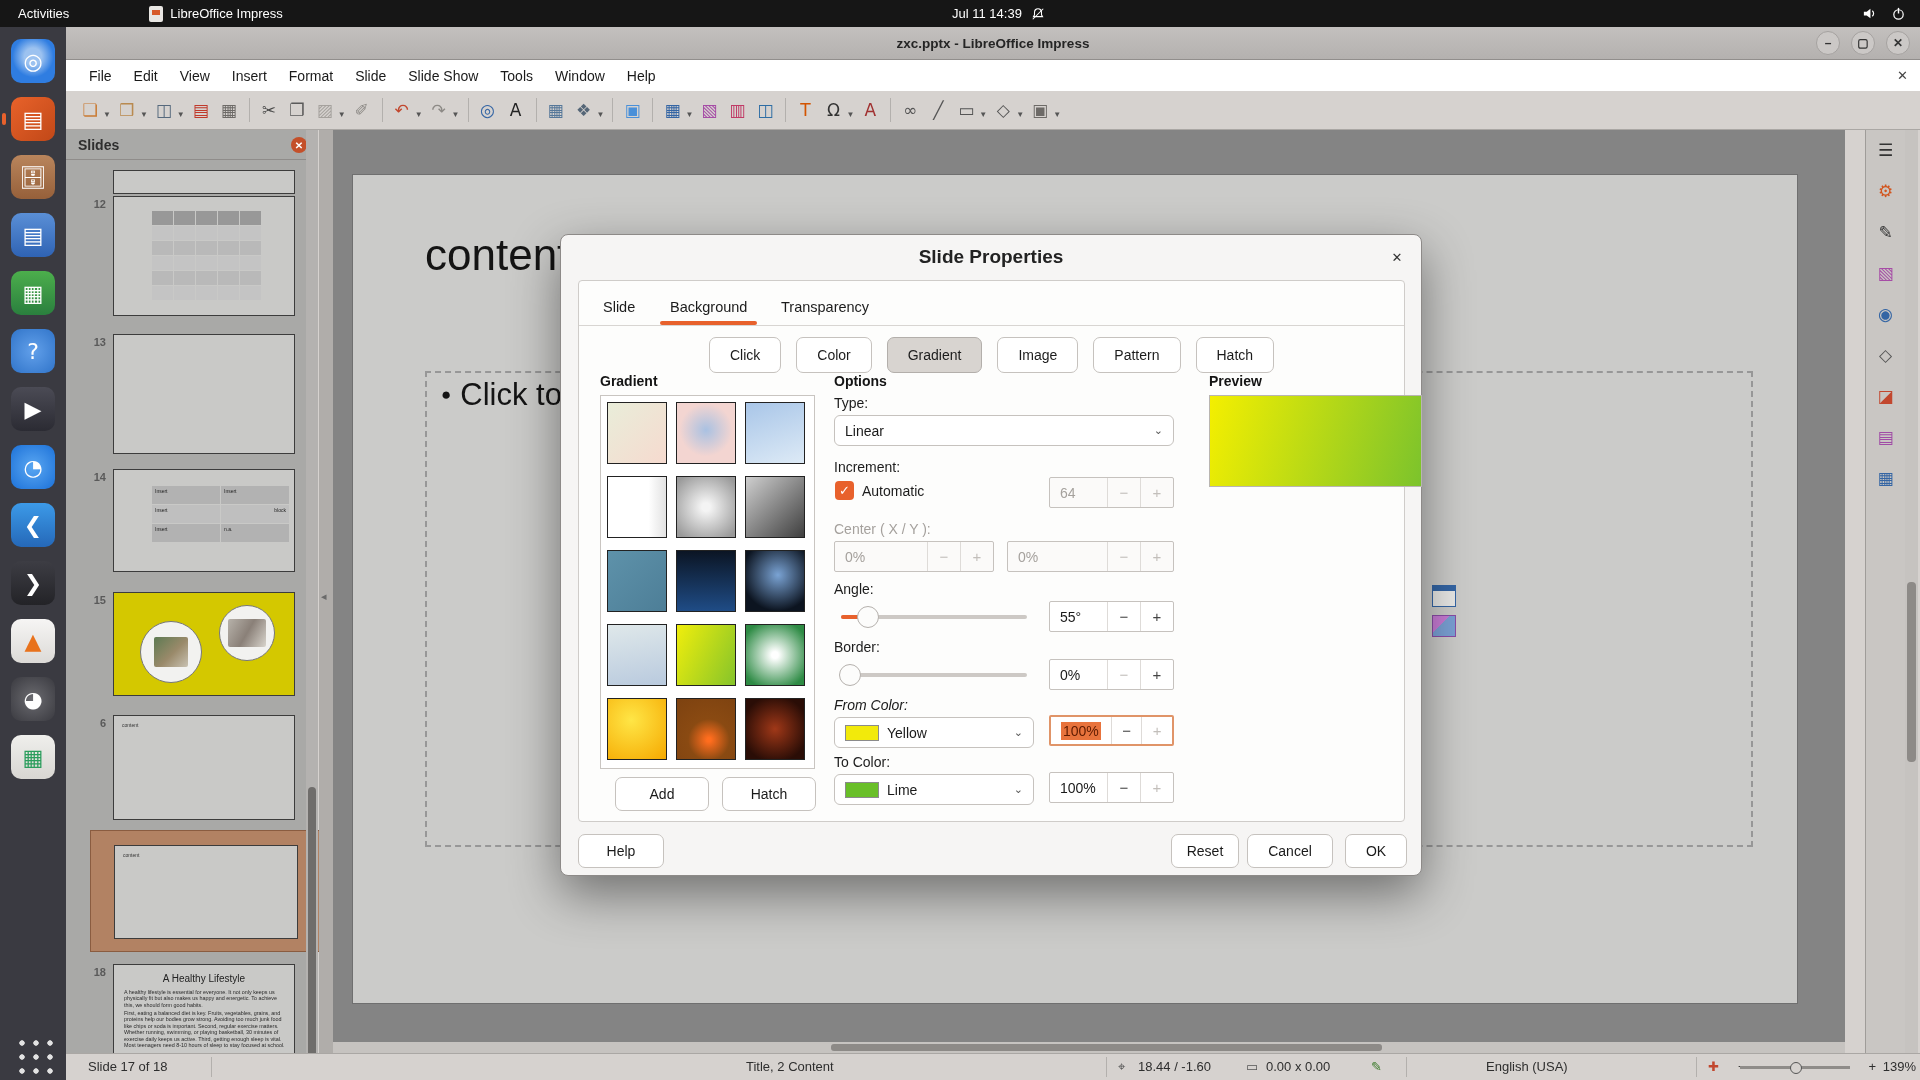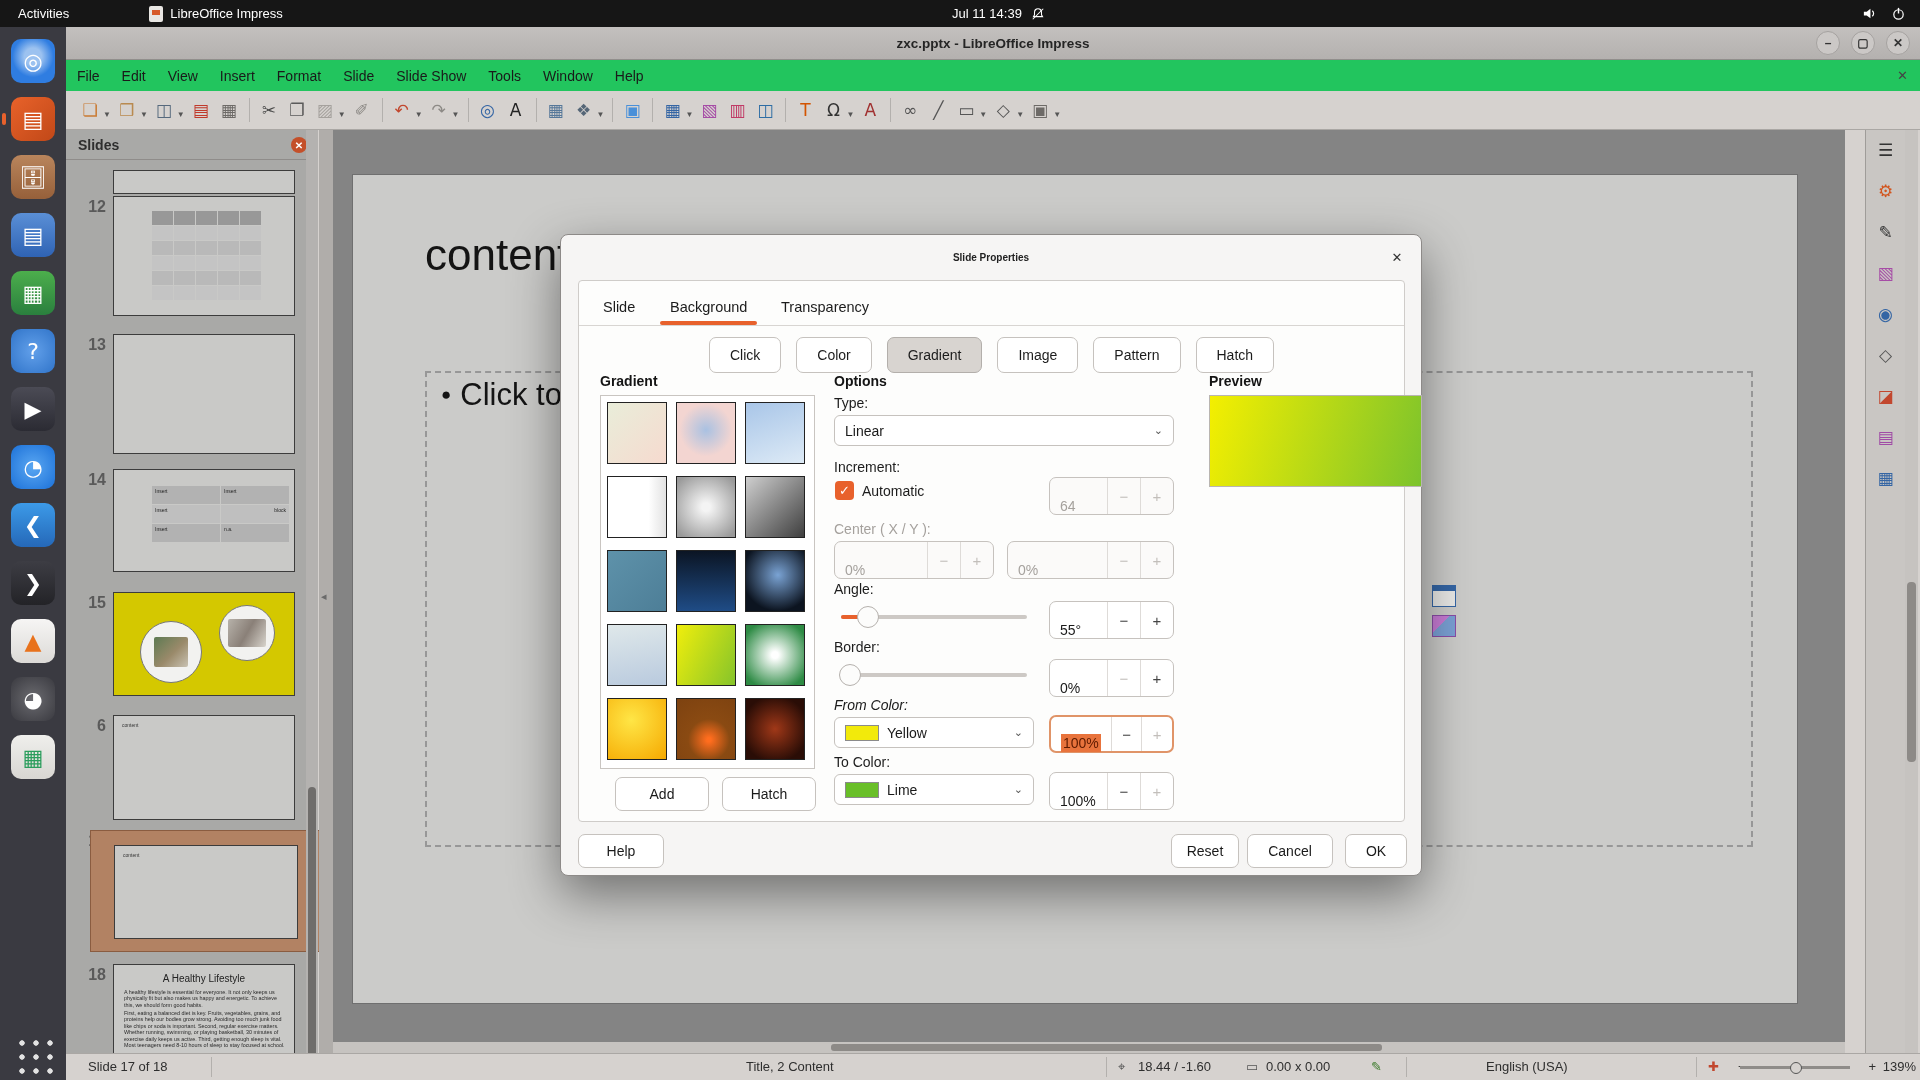--- a/index.html
+++ b/index.html
@@ -27,40 +27,40 @@
     background-image:radial-gradient(circle,#e3e3e3 2.4px,transparent 3px);
     background-size:14px 14px;background-position:2px 2px;}
   
   #appwin{position:absolute;left:66px;top:27px;width:1854px;height:1053px;background:#d6d2cf;}
   #titlebar{position:absolute;left:0;top:0;width:100%;height:33px;
     background:linear-gradient(#c3c0be,#b4b1af);display:flex;align-items:center;justify-content:center;
     font-weight:bold;font-size:13.5px;color:#252525;border-bottom:1px solid #918e8c;box-sizing:border-box;}
   .winbtns{position:absolute;right:10px;top:4px;display:flex;gap:11px;}
   .winbtn{width:24px;height:24px;border-radius:50%;background:#cbc8c6;border:1px solid #a5a2a0;
     display:flex;align-items:center;justify-content:center;font-size:12px;color:#333;box-sizing:border-box;}
-  #menubar{position:absolute;left:0;top:33px;width:100%;height:31px;background:#22c55e;
-    display:flex;align-items:center;font-size:14px;box-sizing:border-box;}
+  #menubar{position:absolute;left:0;top:33px;width:100%;height:31px;background:#ffffff;
+    display:flex;align-items:center;font-size:14px;padding-left:12px;box-sizing:border-box;}
   #menubar .mitem{padding:5px 11px;}
   #menubar .docclose{position:absolute;right:12px;font-size:13px;color:#444;}
   #toolbar{position:absolute;left:0;top:64px;width:100%;height:39px;background:#d6d2cf;
     border-bottom:1px solid #aaa7a4;display:flex;align-items:center;padding-left:12px;box-sizing:border-box;}
   .tbi{display:flex;align-items:flex-end;margin-right:4px;}
   .tbi .g{width:24px;height:24px;display:flex;align-items:center;justify-content:center;
     font-size:17px;font-family:"DejaVu Sans",sans-serif;}
   .tbi .dd{font-size:8px;color:#555;margin-left:1px;margin-bottom:3px;}
   .tbsep{width:1px;height:24px;background:#b3b0ad;margin:0 7px 0 4px;}
   
   #slidespanel{position:absolute;left:0;top:103px;width:252px;height:941px;background:#a9a9a7;
     border-right:1px solid #8f8c8a;box-sizing:border-box;}
   #panelhead{position:absolute;left:0;top:0;width:100%;height:30px;border-bottom:1px solid #8f8c8a;
     font-size:14px;font-weight:bold;color:#2e2e2e;display:flex;align-items:center;padding:0 12px;box-sizing:border-box;}
   #panelclose{position:absolute;right:10px;top:7px;width:16px;height:16px;border-radius:50%;background:#c4502a;
     color:#fff;font-size:10px;display:flex;align-items:center;justify-content:center;}
   .slideitem{position:absolute;left:0;width:100%;}
-  .snum{position:absolute;left:10px;top:2px;font-size:16px;font-weight:bold;color:#5a5a5a;width:30px;text-align:right;}
+  .snum{position:absolute;left:10px;top:2px;font-size:11px;font-weight:bold;color:#5a5a5a;width:30px;text-align:right;}
   .sthumb{position:absolute;left:47px;width:182px;background:#c9c9c7;border:1px solid #3c3c3c;box-sizing:border-box;overflow:hidden;}
   .sel-wrap{position:absolute;left:24px;width:230px;background:#b28263;border:1px solid #8a5c40;box-sizing:border-box;}
   .sel-wrap .sthumb{left:23px;top:14px;}
   .tinytxt{position:absolute;left:8px;top:6px;font-size:5px;color:#333;}
   
   #s12grid{position:absolute;left:38px;top:14px;display:grid;grid-template-columns:repeat(5,21px);grid-auto-rows:14px;gap:1px;}
   #s12grid div{background:#b9b9b9;}
   #s12grid div.hdr{background:#989898;}
   #s12grid div.alt{background:#c4c4c4;}
   
@@ -100,21 +100,21 @@
   #statusbar{position:absolute;left:0;bottom:0;width:100%;height:27px;background:#d6d2cf;border-top:1px solid #aaa7a4;
     font-size:13px;color:#2e2e2e;box-sizing:border-box;}
   #statusbar span{position:absolute;top:5px;white-space:nowrap;}
   .ssep{position:absolute;top:3px;width:1px;height:20px;background:#b3b0ad;}
   #zslider{position:absolute;right:70px;top:12px;width:110px;height:3px;background:#8f8c89;}
   #zslider .kn{position:absolute;left:50px;top:-4px;width:10px;height:10px;border-radius:50%;background:#d6d2cf;border:1px solid #555;}
   
   #dialog{position:absolute;left:560px;top:234px;width:862px;height:642px;background:#f6f5f4;
     border:1px solid #8d8a88;border-radius:8px;box-shadow:0 18px 50px rgba(0,0,0,.45);z-index:40;box-sizing:border-box;}
   #dlgtitle{position:absolute;left:0;top:0;width:100%;height:44px;display:flex;align-items:center;justify-content:center;
-    font-weight:bold;font-size:10px;color:#222;}
+    font-weight:bold;font-size:19px;color:#222;}
   #dlgclose{position:absolute;right:14px;top:12px;width:20px;height:20px;display:flex;align-items:center;justify-content:center;
     font-size:13px;color:#333;}
   #card{position:absolute;left:17px;top:45px;width:827px;height:542px;background:#fdfdfc;border:1px solid #cfccc9;border-radius:4px;box-sizing:border-box;}
   .tab{position:absolute;top:10px;font-size:14.5px;color:#1c1c1c;padding:8px 6px;}
   .tab.active{font-weight:normal;}
   .tab.active:after{content:"";position:absolute;left:-4px;right:-4px;bottom:-2px;height:4px;background:#e8612c;border-radius:2px;}
   #tabsep{position:absolute;left:0;top:44px;width:100%;height:1px;background:#d8d5d2;}
   .filltypes{position:absolute;left:0;top:56px;width:100%;display:flex;justify-content:center;gap:15px;}
   .fbtn{height:34px;padding:0 20px;display:flex;align-items:center;background:#fff;border:1px solid #c6c2be;border-radius:7px;
     font-size:14px;color:#1c1c1c;}
@@ -126,21 +126,21 @@
   .preset{border:1px solid #222;box-sizing:border-box;}
   .smallbtn{position:absolute;height:32px;background:#fff;border:1px solid #c6c2be;border-radius:7px;
     display:flex;align-items:center;justify-content:center;font-size:14px;}
   
   .optlbl{position:absolute;left:255px;font-size:14px;color:#1c1c1c;}
   .optlbl.dis{color:#a5a19d;}
   .dropdown{position:absolute;left:255px;width:340px;height:31px;background:#fff;border:1px solid #c6c2be;border-radius:6px;
     display:flex;align-items:center;padding:0 10px;box-sizing:border-box;font-size:14px;}
   .dropdown .chev{margin-left:auto;color:#555;font-size:11px;}
   .cswatch{width:34px;height:16px;border:1px solid #8b8b8b;margin-right:8px;box-sizing:border-box;}
-  .spin{position:absolute;height:38px;background:#fff;border:1px solid #c6c2be;border-radius:7px;display:flex;align-items:flex-end;
+  .spin{position:absolute;height:31px;background:#fff;border:1px solid #c6c2be;border-radius:2px;display:flex;align-items:center;
     box-sizing:border-box;font-size:14px;}
   .spin .val{padding:0 10px;flex:1;}
   .spin .seg{width:32px;height:100%;display:flex;align-items:center;justify-content:center;border-left:1px solid #dedbd8;font-size:15px;color:#444;}
   .spin.dis{background:#fbfaf9;color:#a5a19d;}
   .spin.dis .seg{color:#c2beba;}
   .spin.focus{border:2px solid #e09468;}
   .spin.focus .val b{background:#e8733c;color:#5e1b00;font-weight:normal;padding:1px 2px;}
   .slider{position:absolute;width:186px;height:4px;background:#cdc9c5;border-radius:2px;}
   .slider .fill{position:absolute;left:0;top:0;height:4px;background:#e8612c;border-radius:2px;}
   .slider .kn{position:absolute;top:-9px;width:22px;height:22px;border-radius:50%;background:#fcfcfb;border:1px solid #b5b1ad;box-sizing:border-box;}

